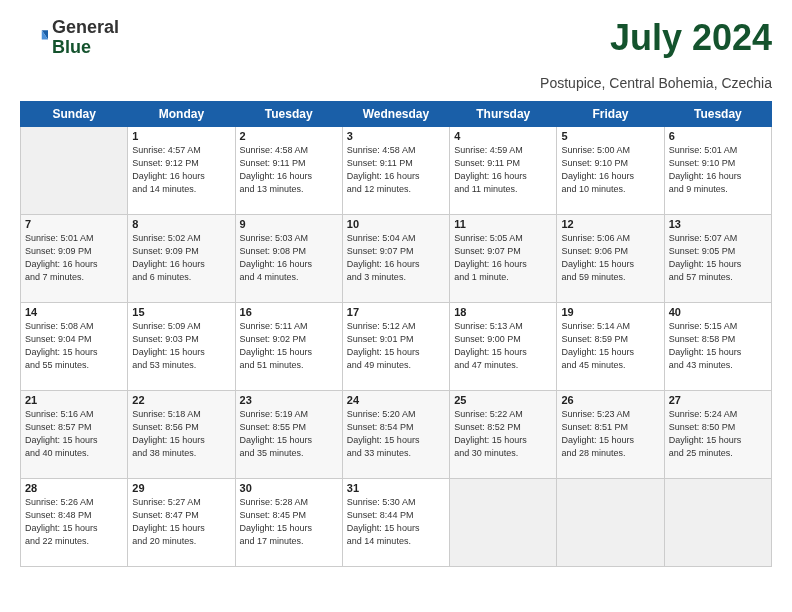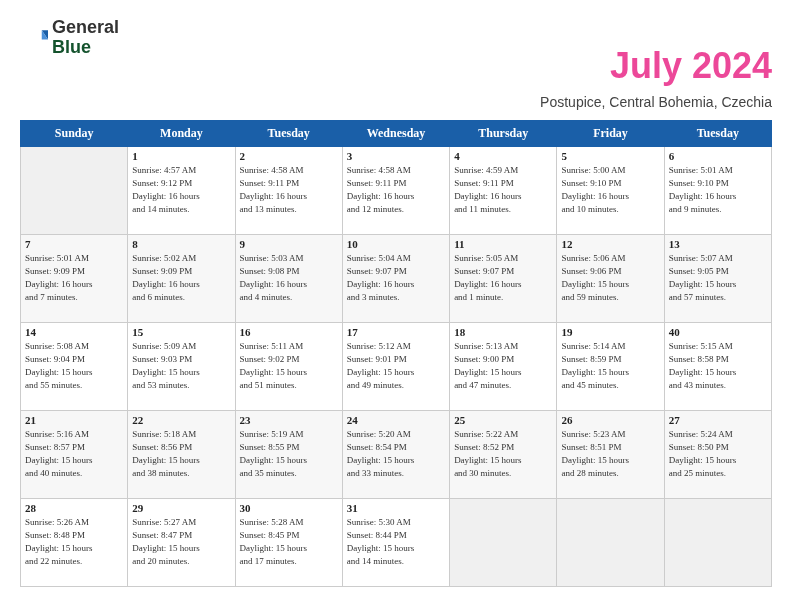--- a/index.html
+++ b/index.html
@@ -38,37 +38,35 @@
     .logo-icon {
       width: 28px;
       height: 28px;
     }
     .title-block {
       text-align: right;
     }
     .month-title {
       font-size: 36px;
       font-weight: bold;
-      color: #ec4899;
+      color: #14532d;
       line-height: 1.1;
-      margin-top: 28px;
     }
     .location-title {
       font-size: 14px;
       color: #444;
-      margin-top: 8px;
+      margin-top: 17px;
       text-align: center;
     }
     .calendar {
       flex: 1;
       border: 1px solid #ccc;
       border-collapse: collapse;
       width: 100%;
       table-layout: fixed;
-      font-family: Liberation Serif, serif;
     }
     .calendar th {
       background: #1a5fa8;
       color: #fff;
       font-size: 12px;
       font-weight: bold;
       padding: 5px 4px;
       text-align: center;
       border: 1px solid #1a5fa8;
     }

